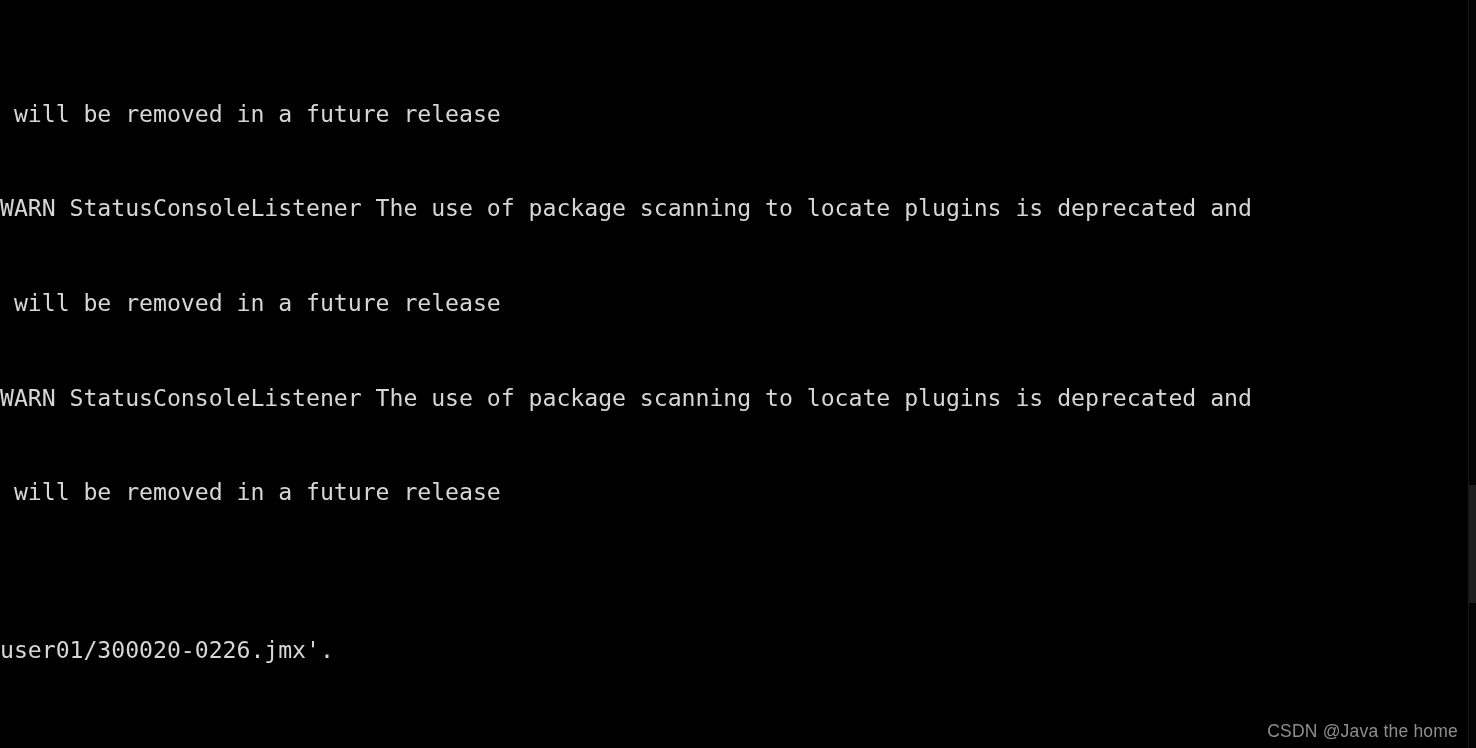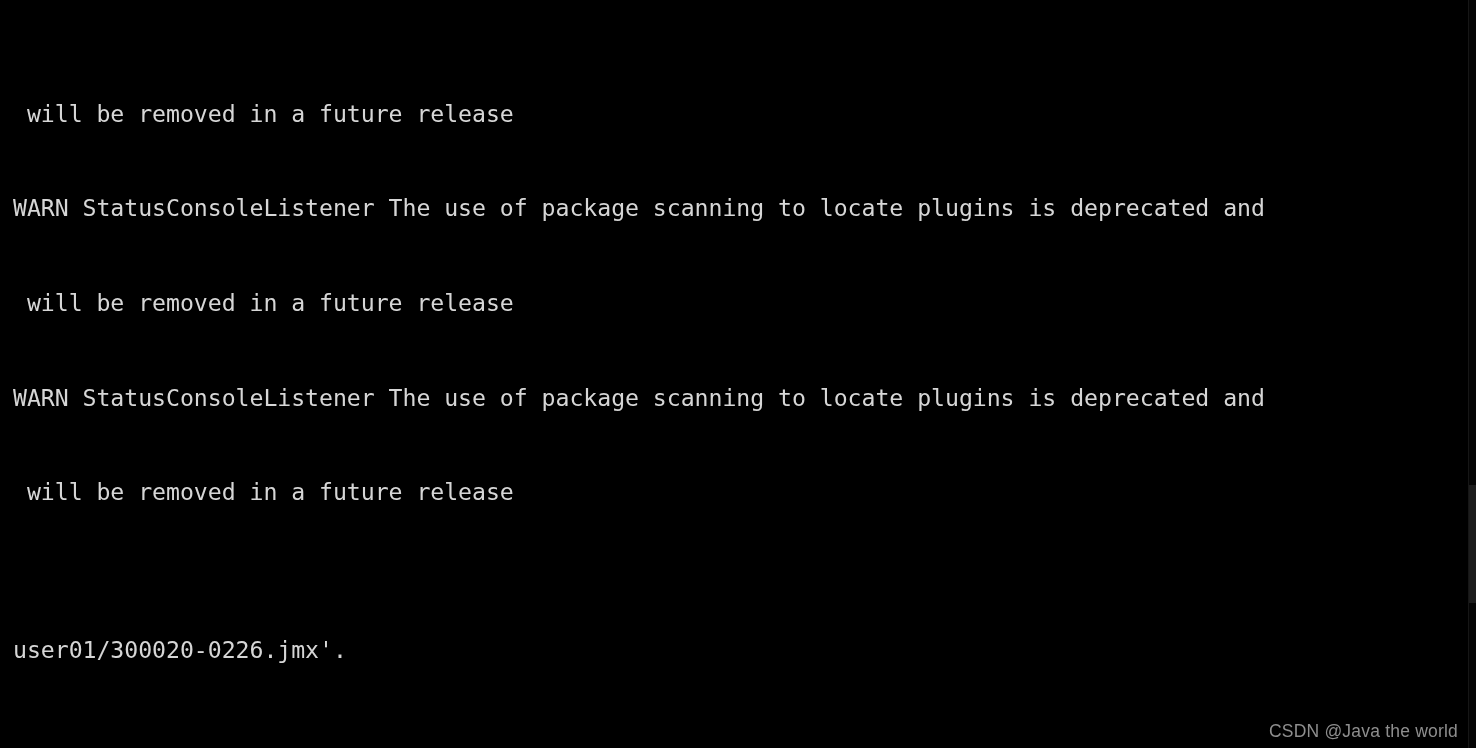--- a/index.html
+++ b/index.html
@@ -38,21 +38,20 @@
     color: #d8d8d8;
     white-space: pre;
     -webkit-font-smoothing: antialiased;
   }
 
   .term-line {
     display: block;
     height: 31.55px;
     white-space: pre;
     color: #d6d6d6;
-    margin-left: 13px;
   }
 
   
   .cursor-cell {
     position: relative;
     display: inline-block;
     color: #ffffff;
   }
   .cursor-cell::before {
     content: "";
@@ -127,15 +126,15 @@
     
     
     
 
   </div>
 
   <div id="scroll-gutter">
     <div id="scroll-thumb"></div>
   </div>
 
-  <div id="watermark">CSDN @Java the world</div>
+  <div id="watermark">CSDN @Java the home</div>
 
 </div>
 
 </body></html>

